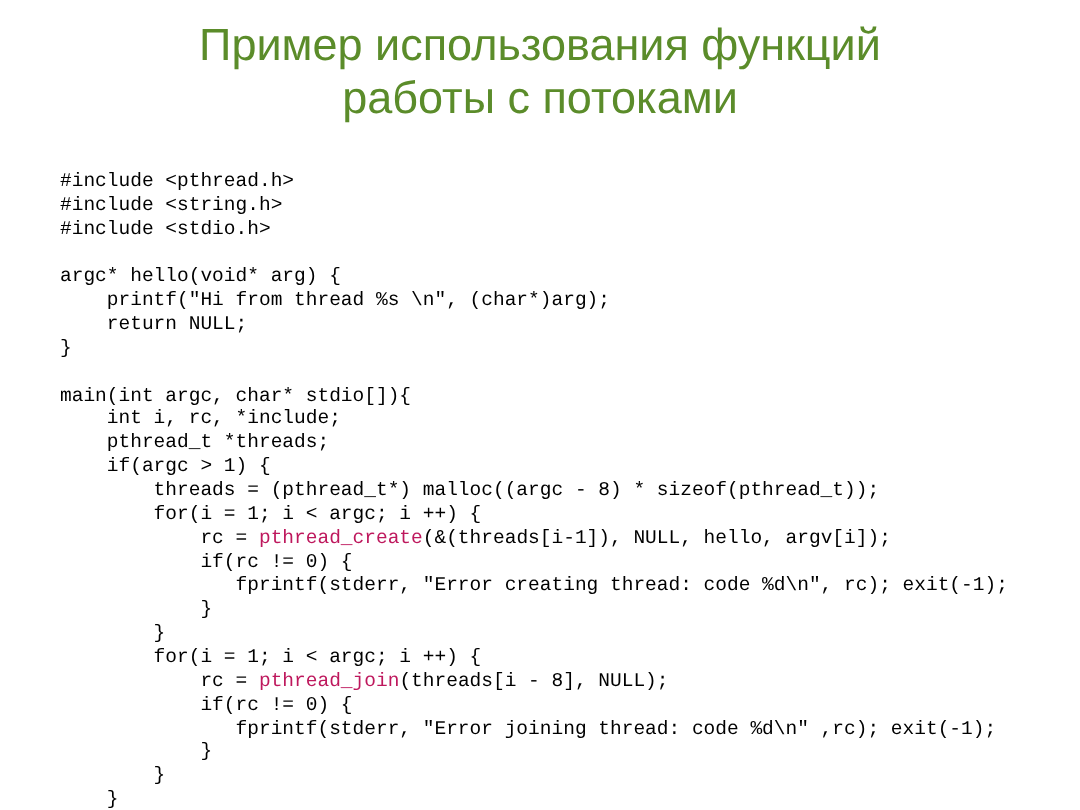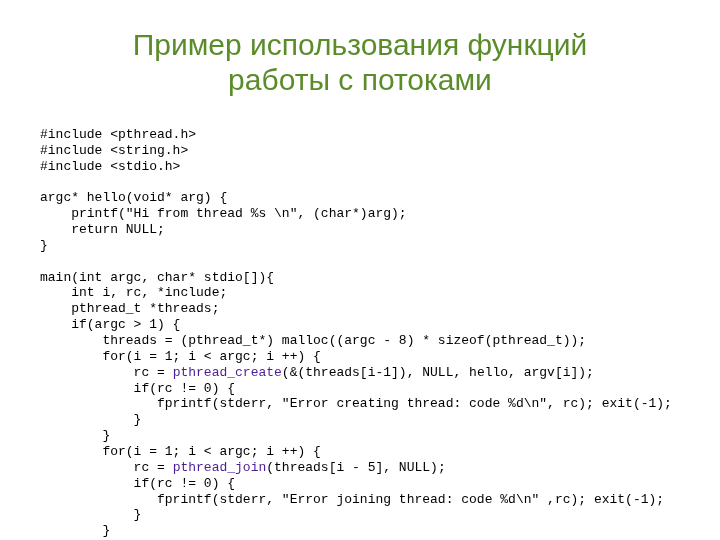--- a/index.html
+++ b/index.html
@@ -9,41 +9,41 @@
     height: 540px;
     background: #ffffff;
     font-family: Arial, Helvetica, sans-serif;
     overflow: hidden;
     box-sizing: border-box;
   }
   .slide {
     width: 720px;
     height: 540px;
     box-sizing: border-box;
-    padding: 24px 40px 20px 40px;
+    padding: 10px 40px 20px 40px;
   }
   .title {
     color: #5b8c2a;
     font-size: 30px;
     font-weight: 400;
     text-align: center;
     line-height: 1.15;
     margin: 4px 0 14px 0;
     white-space: pre-line;
   }
   .code {
     font-family: "Courier New", Courier, monospace;
     font-size: 13px;
     line-height: 1.22;
     white-space: pre;
     color: #000000;
     text-align: left;
   }
   .hl {
-    color: #4c1d95;
+    color: #be185d;
   }
 </style>
 </head>
 <body>
 
 <div class="slide">
   <div class="title">Пример использования функций
 работы с потоками</div>
   <div class="code">
 <span>#include &lt;pthread.h&gt;</span>
@@ -60,21 +60,21 @@
 <span>    pthread_t *threads;</span>
 <span>    if(argc &gt; 1) {</span>
 <span>        threads = (pthread_t*) malloc((argc - 8) * sizeof(pthread_t));</span>
 <span>        for(i = 1; i &lt; argc; i ++) {</span>
 <span><span>            rc = </span><span class="hl">pthread_create</span><span>(&amp;(threads[i-1]), NULL, hello, argv[i]);</span></span>
 <span>            if(rc != 0) {</span>
 <span>               fprintf(stderr, "Error creating thread: code %d\n", rc); exit(-1);</span>
 <span>            }</span>
 <span>        }</span>
 <span>        for(i = 1; i &lt; argc; i ++) {</span>
-<span><span>            rc = </span><span class="hl">pthread_join</span><span>(threads[i - 5], NULL);</span></span>
+<span><span>            rc = </span><span class="hl">pthread_join</span><span>(threads[i - 8], NULL);</span></span>
 <span>            if(rc != 0) {</span>
 <span>               fprintf(stderr, "Error joining thread: code %d\n" ,rc); exit(-1);</span>
 <span>            }</span>
 <span>        }</span>
 <span>    }</span>
 
 </div>
 </div>
 
 </body></html>

